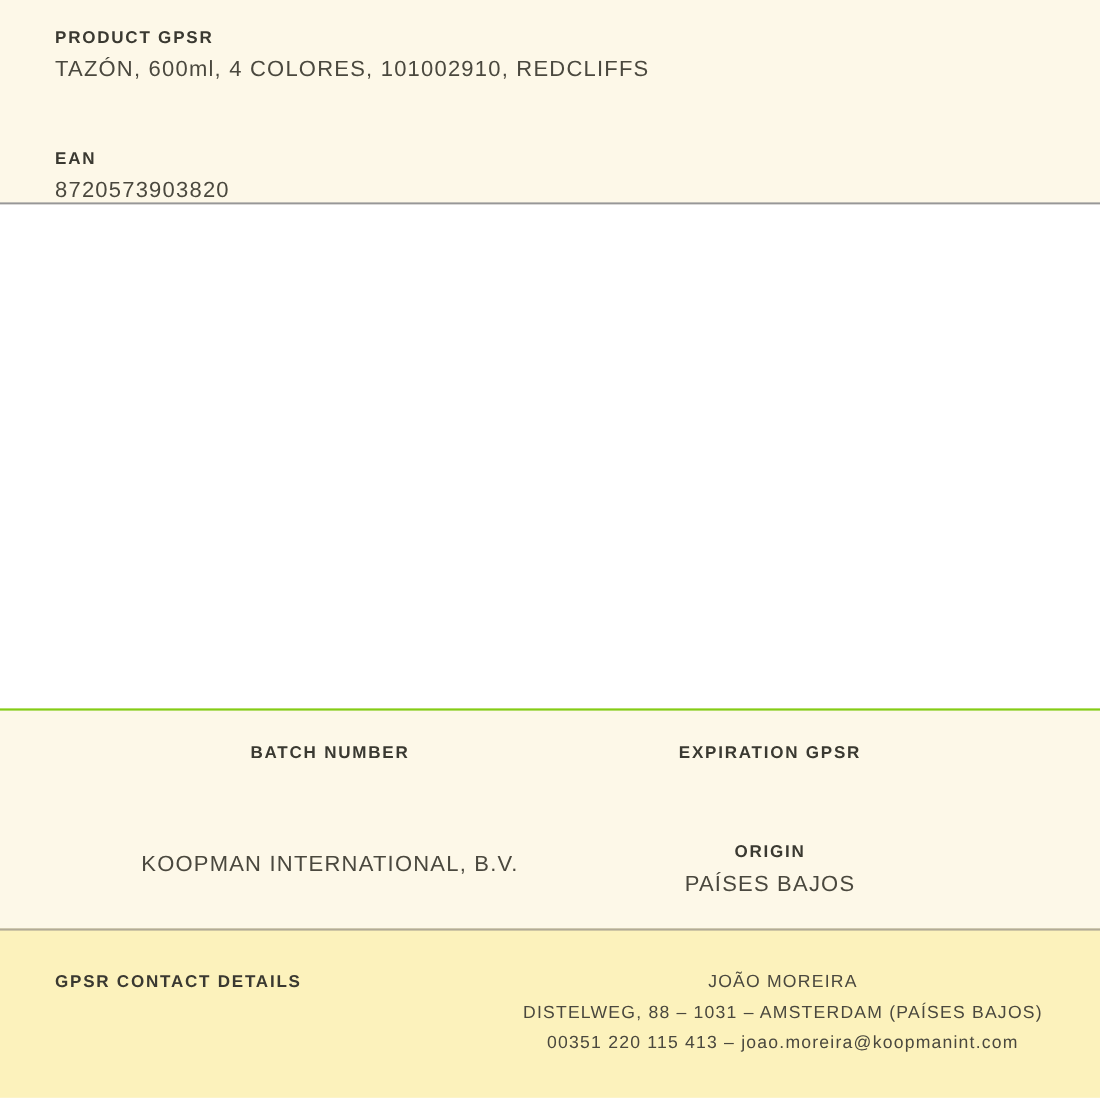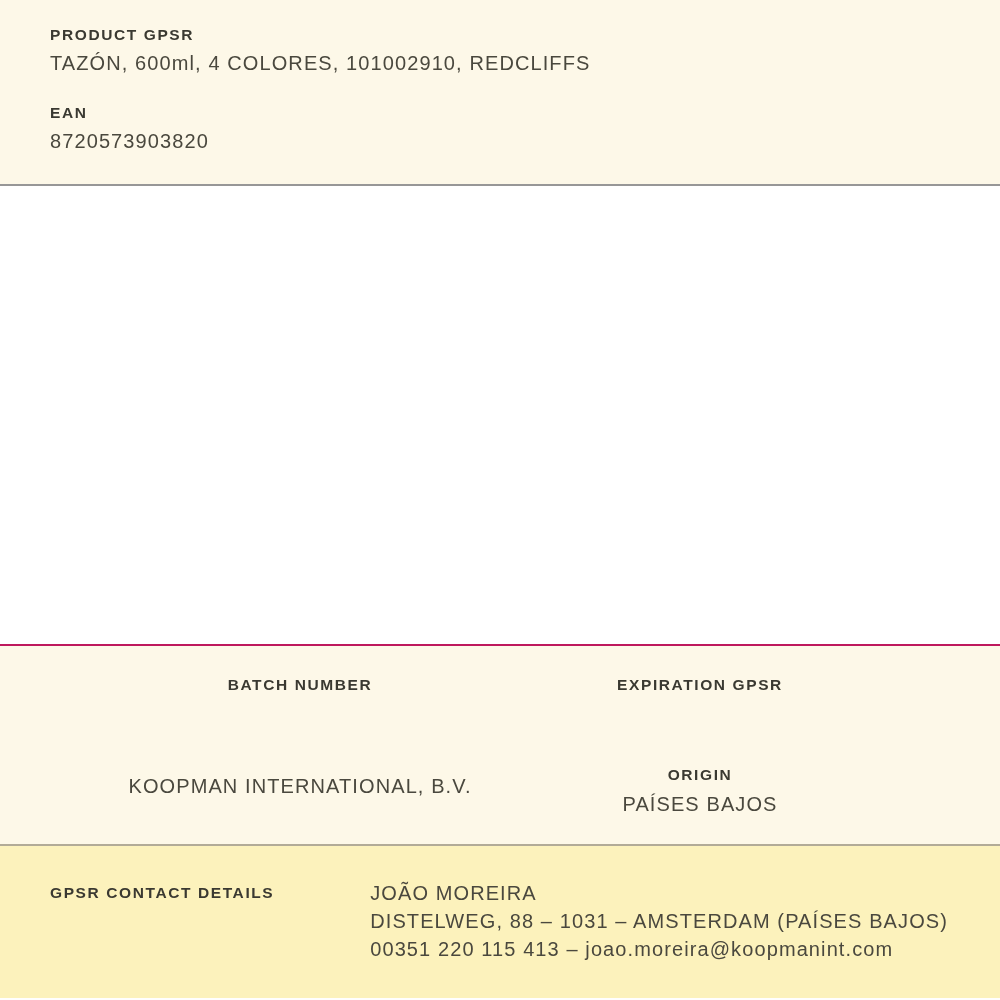--- a/index.html
+++ b/index.html
@@ -28,33 +28,33 @@
     line-height: 18px;
   }
   .field-value {
     font-size: 20px;
     font-weight: 400;
     letter-spacing: 1.1px;
     color: #4a483e;
     line-height: 18px;
     margin-top: 10px;
   }
-  .field-block + .field-block { margin-top: 32px; }
+  .field-block + .field-block { margin-top: 64px; }
 
   
   .panel-white {
     height: 458px;
     background: #ffffff;
   }
 
   
   .panel-details {
     height: 200px;
     background: #fdf8e8;
-    border-top: 2px solid #be185d;
+    border-top: 2px solid #84cc16;
     padding: 30px 100px 0 100px;
   }
   .details-grid {
     display: grid;
     grid-template-columns: 1fr 1fr;
     text-align: center;
   }
   .details-grid.row2 { margin-top: 72px; }
   .details-cell .field-value { margin-top: 11px; }
 
@@ -63,22 +63,22 @@
     height: 154px;
     background: #fcf2bc;
     border-top: 2px solid #b2ab97;
     padding: 38px 52px 0 50px;
     display: flex;
     justify-content: space-between;
     align-items: flex-start;
     gap: 48px;
   }
   .contact-right {
-    text-align: left;
-    font-size: 20px;
+    text-align: center;
+    font-size: 16px;
     letter-spacing: 1.1px;
     color: #4a483e;
   }
   .contact-right .contact-line { line-height: 18px; margin-bottom: 10px; }
   .contact-right .contact-line:last-child { margin-bottom: 0; }
 </style>
 </head>
 <body>
 
 <div class="page">

